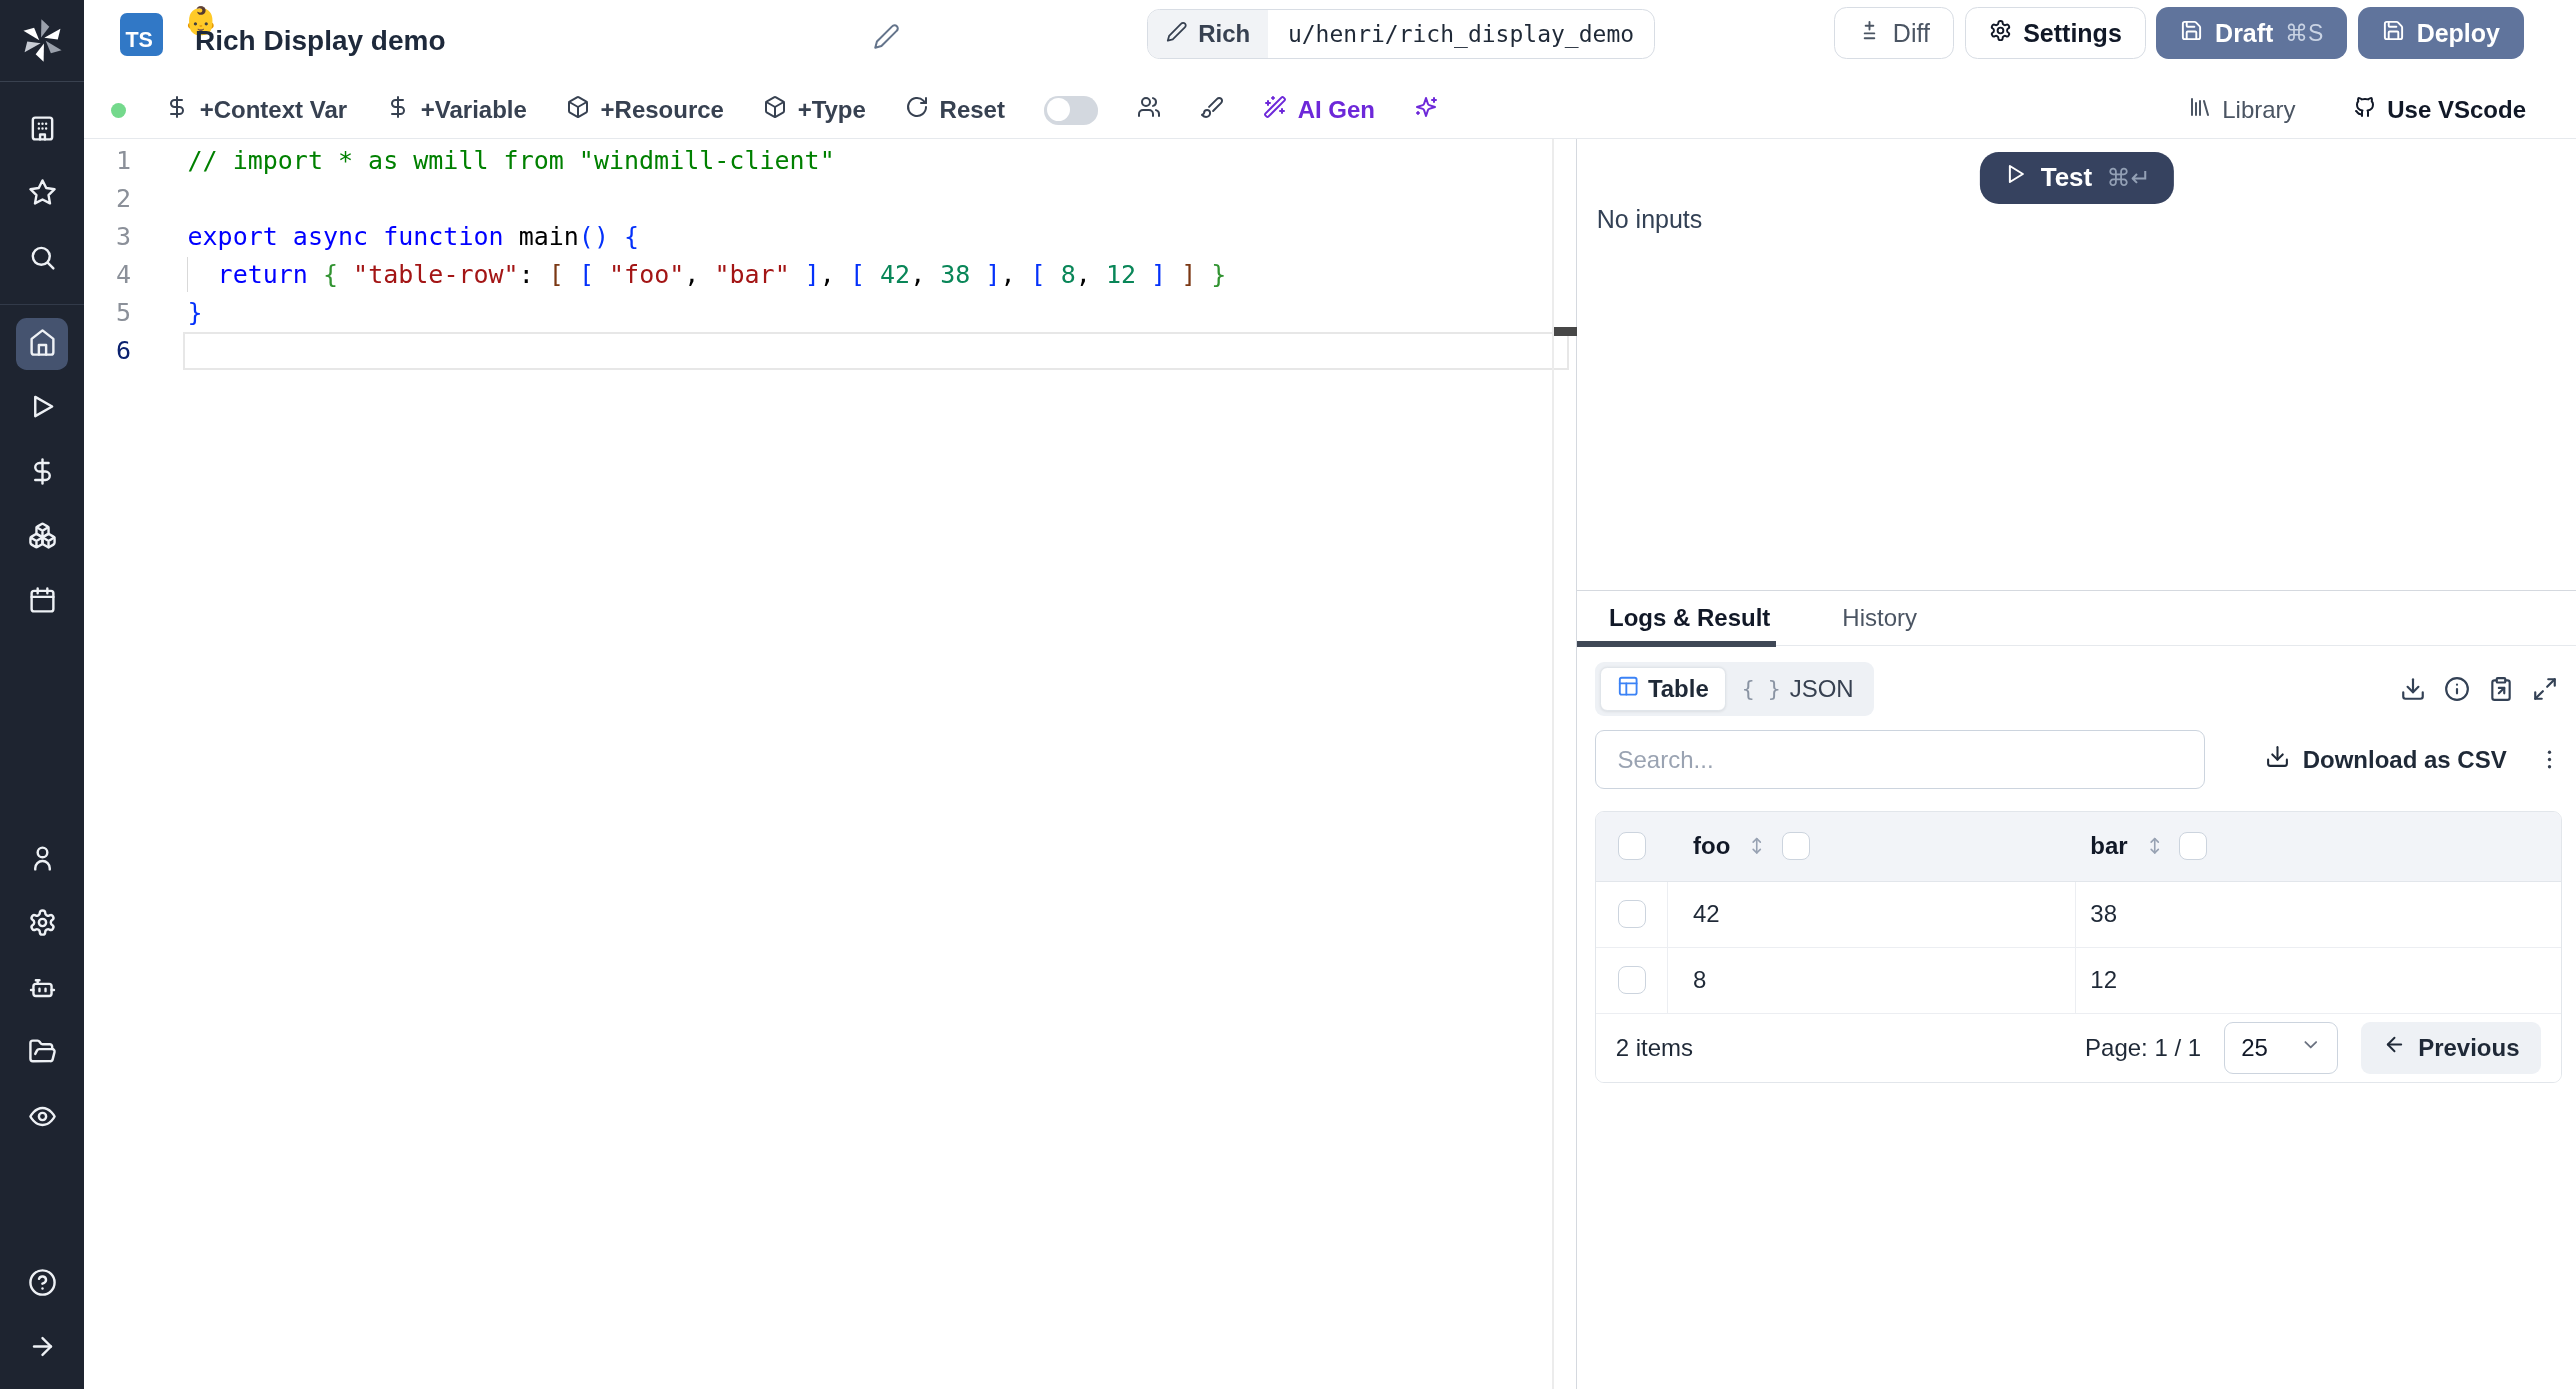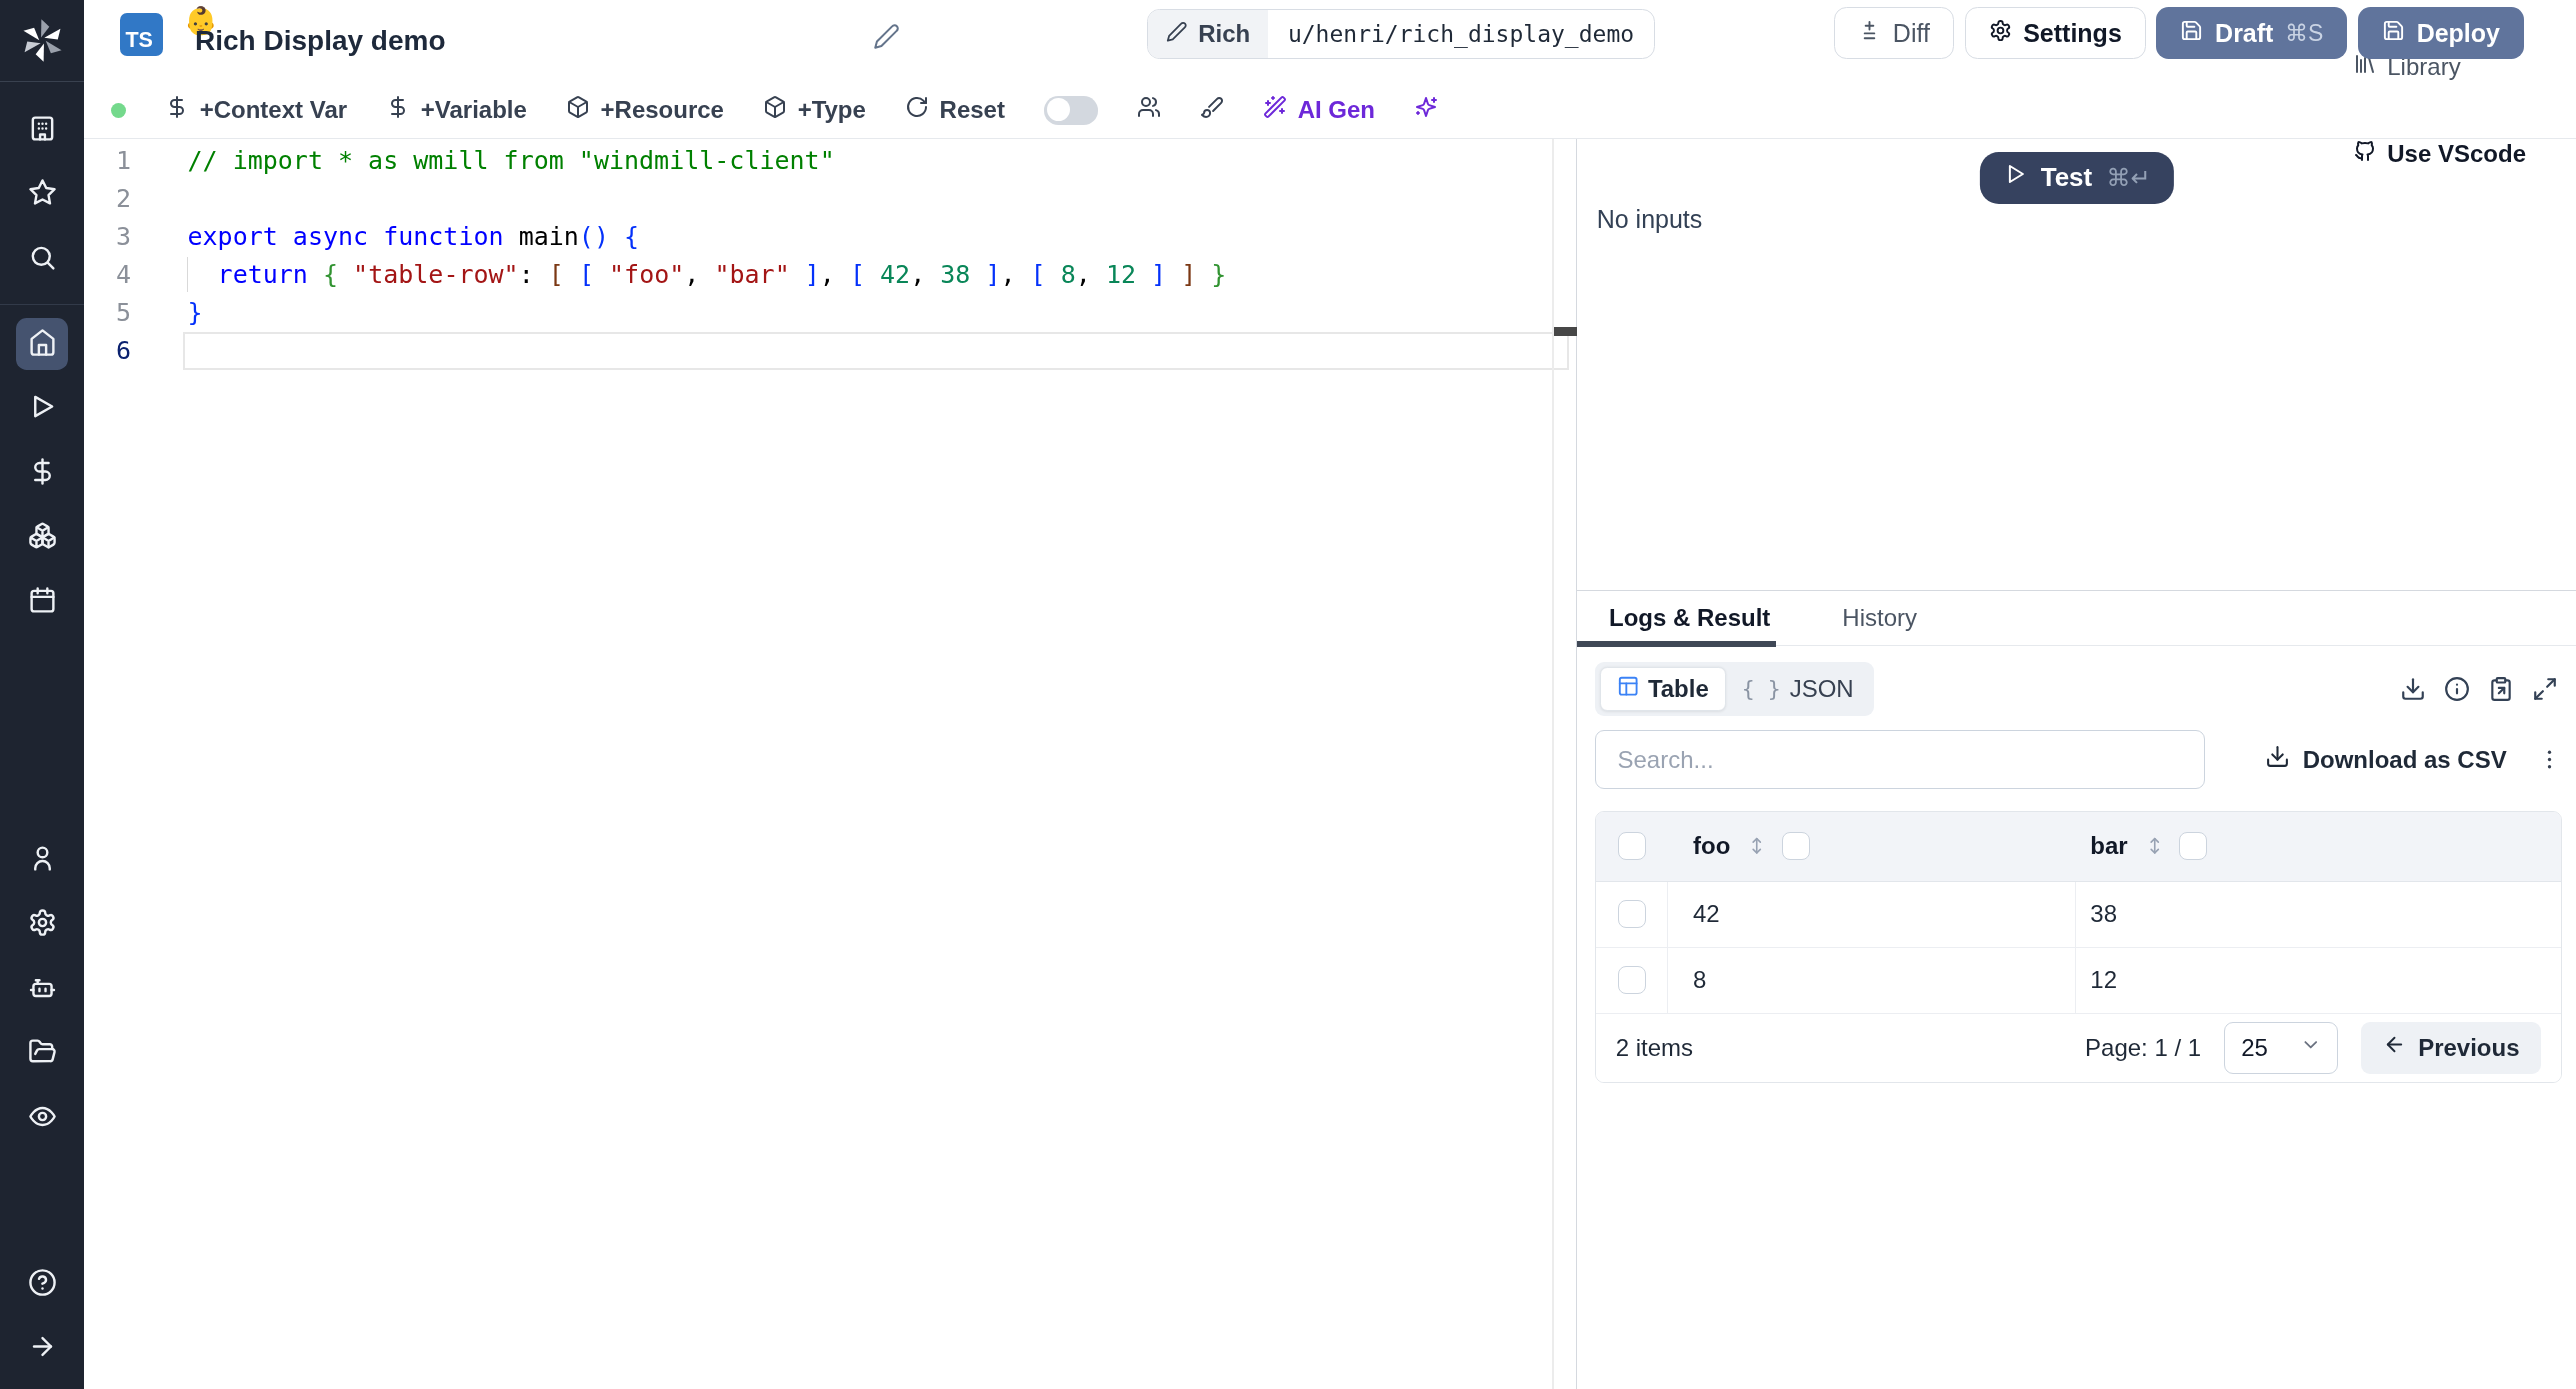--- a/index.html
+++ b/index.html
@@ -40,21 +40,21 @@
   .btn-slate .shortcut { color:#c9d3e4; font-weight:400; font-size:23px; }
 
   
   .toolbar { height:57px; flex:0 0 57px; border-bottom:1.8px solid #e6e9ed; display:flex; align-items:center; padding:0 50px 0 27px; gap:39px; }
   .status-dot { width:15px; height:15px; border-radius:50%; background:#74d98c; flex:0 0 15px; }
   .tb-btn { display:flex; align-items:center; gap:10.7px; font-size:24px; font-weight:700; color:#374151; cursor:pointer; white-space:nowrap; }
   .tb-btn svg { width:24px; height:24px; }
   .tb-btn.purple { color:#6d28d9; }
   .toggle { width:54px; height:29px; border-radius:14.3px; background:#d3d8df; position:relative; cursor:pointer; }
   .toggle::after { content:""; position:absolute; left:2.7px; top:2.7px; width:23px; height:23px; background:#fff; border-radius:50%; }
-  .tb-right { margin-left:auto; display:flex; gap:57px; align-items:flex-start;flex-direction:column; }
+  .tb-right { margin-left:auto; display:flex; gap:57px; align-items:center; }
   .tb-right .lib { color:#4b5563; font-weight:400; }
   .tb-right .vsc { color:#111827; font-weight:bold; }
 
   
   .content { flex:1; display:flex; min-height:0; }
 
   
   .editor { width:1493px; flex:0 0 1493px; border-right:1.8px solid #d5d9df; position:relative; padding-top:2.7px; font-family:"DejaVu Sans Mono", monospace; }
   .scroll-line { position:absolute; top:0; bottom:0; left:1468px; width:1.8px; background:#ececec; }
   .ruler-mark { position:absolute; left:1470px; top:188px; width:23px; height:9px; background:#474747; }

